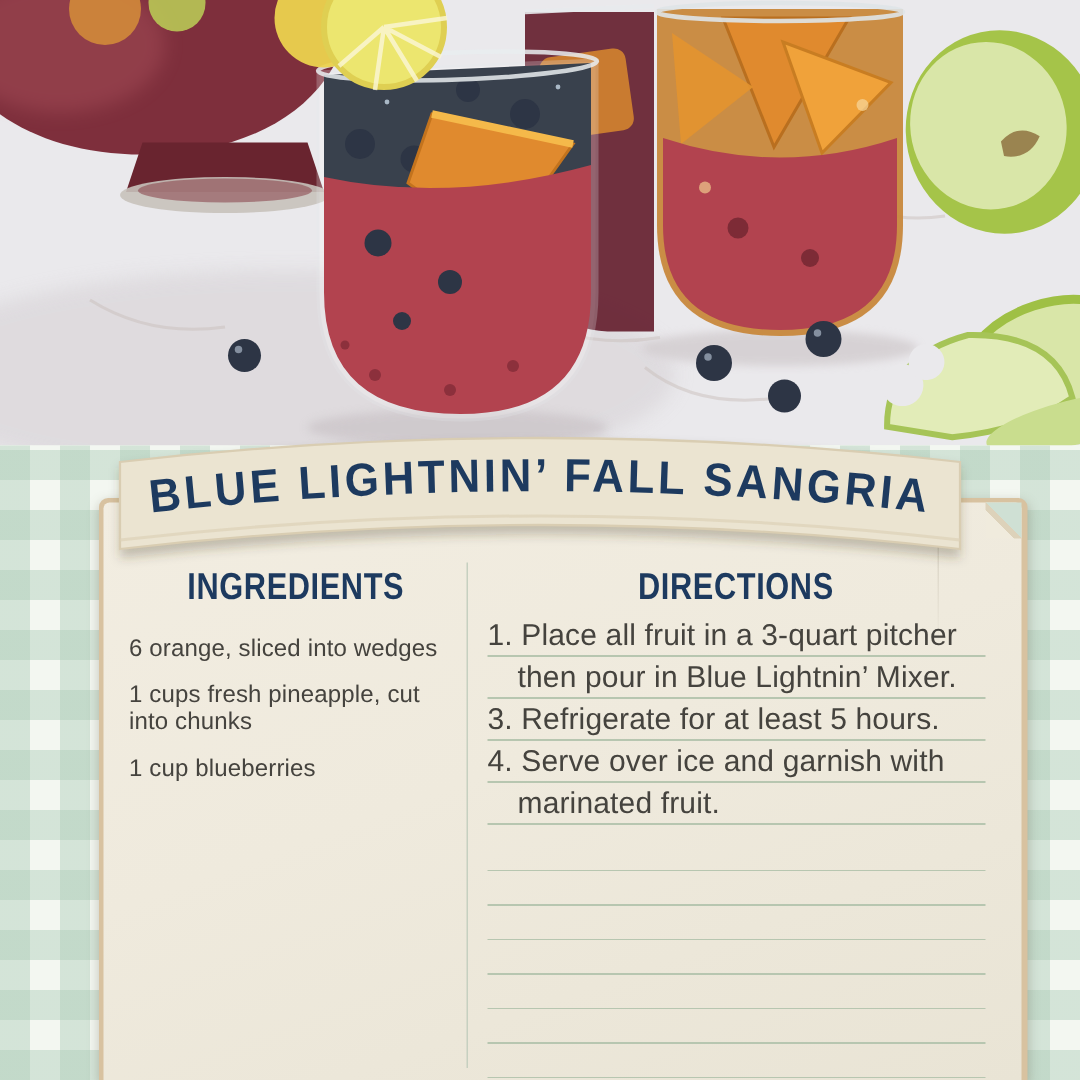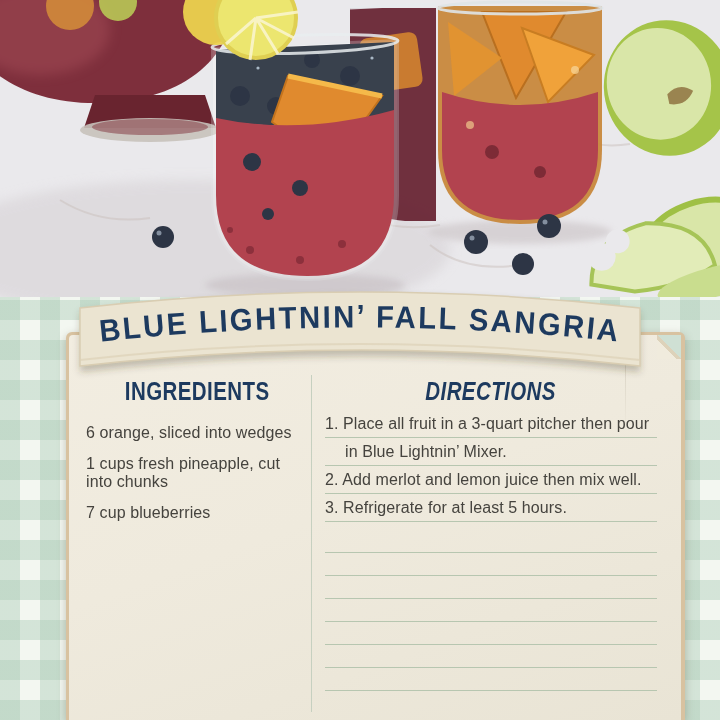--- a/index.html
+++ b/index.html
@@ -42,25 +42,25 @@
   .paper-crease{position:absolute;left:556px;top:0;width:1px;height:95px;
     background:linear-gradient(to bottom, rgba(150,140,120,.35), rgba(150,140,120,0));}
   .col-divider{position:absolute;left:242px;top:40px;bottom:8px;width:1px;background:var(--divider);}
 
   
   .ingredients{position:absolute;left:17px;top:42px;width:222px;}
   .directions{position:absolute;left:256px;top:42px;right:24px;}
   .col-heading{text-align:center;color:var(--navy);font-weight:700;font-size:25px;
     letter-spacing:.5px;margin:0 0 18px 0;}
   .col-heading span{display:inline-block;transform:scaleX(.82);transform-origin:center;white-space:nowrap;}
-  .directions .col-heading{margin-bottom:4px;font-style:italic;}
+  .directions .col-heading{margin-bottom:4px;}
 
   .ing-item{color:var(--ink);font-size:16px;line-height:18px;letter-spacing:.1px;margin:0 0 13px 0;}
 
-  .step{color:var(--ink);font-size:16px;line-height:28px;letter-spacing:.1px;
+  .step{color:var(--ink);font-size:20px;line-height:28px;letter-spacing:.1px;
     padding-left:20px;text-indent:-20px;
     background-image:repeating-linear-gradient(to bottom, transparent 0 27px, var(--rule) 27px 28px);}
   .blank-lines{height:162px;margin-top:8px;
     background-image:repeating-linear-gradient(to bottom, transparent 0 22px, var(--rule) 22px 23px);}
 
   
   .banner{position:absolute;left:55px;top:276px;width:610px;height:104px;pointer-events:none;}
   .banner text{font-family:"Liberation Sans", sans-serif;font-weight:700;font-size:31px;letter-spacing:2.5px;}
 </style>
 </head>
@@ -180,28 +180,28 @@
   <div class="paper-edge">
     <div class="paper">
       <div class="corner-fold"></div>
       <div class="paper-crease"></div>
       <div class="col-divider"></div>
 
       <div class="ingredients">
         <h2 class="col-heading"><span>INGREDIENTS</span></h2>
         <div class="ing-item">6 orange, sliced into wedges</div>
         <div class="ing-item">1 cups fresh pineapple, cut into chunks</div>
-        <div class="ing-item">7 cup blueberries</div>
+        <div class="ing-item">1 cup blueberries</div>
       </div>
 
       <div class="directions">
         <h2 class="col-heading"><span>DIRECTIONS</span></h2>
         <div class="step">1. Place all fruit in a 3-quart pitcher then pour in Blue Lightnin’ Mixer.</div>
-        <div class="step">2. Add merlot and lemon juice then mix well.</div>
         <div class="step">3. Refrigerate for at least 5 hours.</div>
+        <div class="step">4. Serve over ice and garnish with marinated fruit.</div>
         <div class="blank-lines"></div>
       </div>
     </div>
   </div>
 
   <svg class="banner" viewBox="0 0 610 104">
     <defs>
       <filter id="bshadow" x="-20%" y="-20%" width="140%" height="140%">
           <feGaussianBlur stdDeviation="3.5"></feGaussianBlur>
         </filter>

